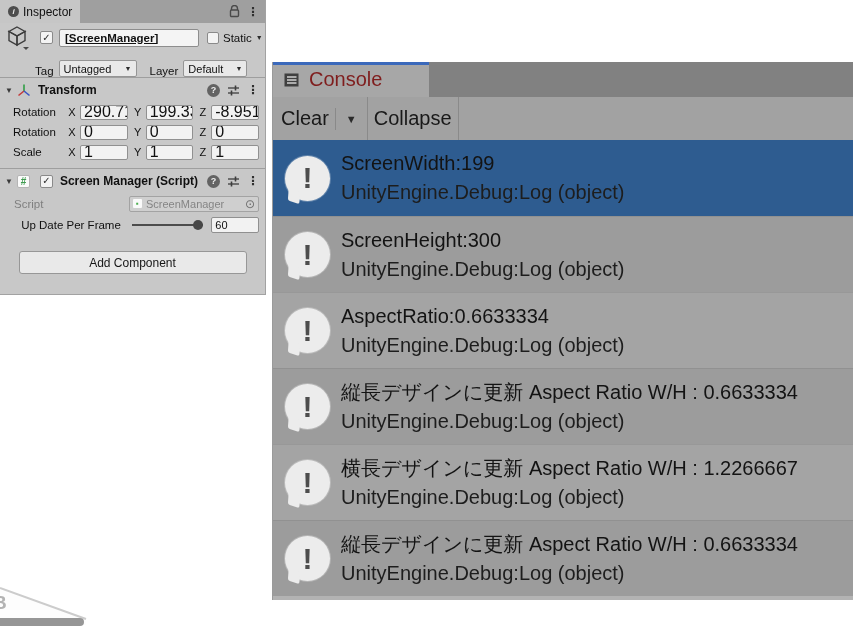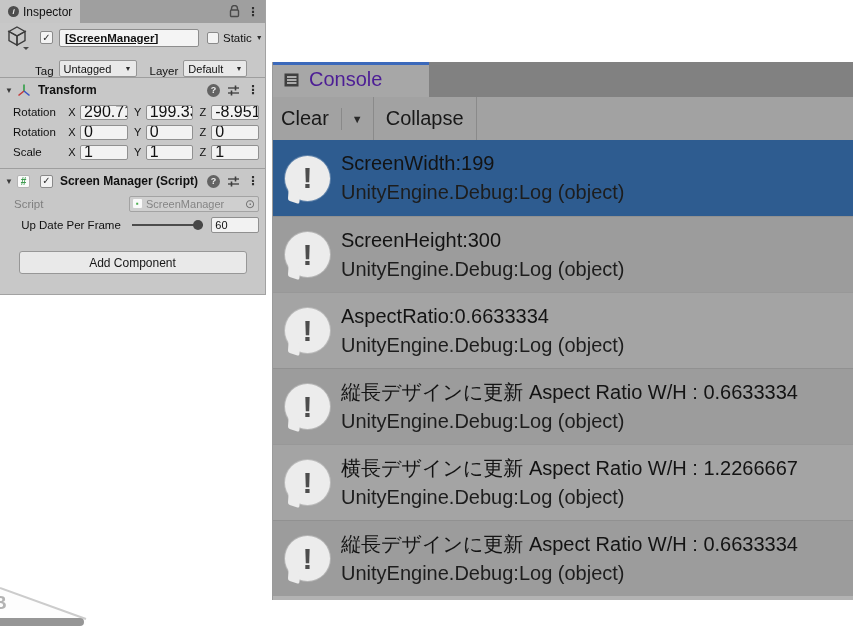--- a/index.html
+++ b/index.html
@@ -73,23 +73,23 @@
 
   .add-row { margin-top:15px; display:flex; justify-content:center; }
   .add-btn { width:228px; height:23px; background:#e9e9e9; border:1px solid #979797; border-radius:3px; font-size:12px; color:#161616;
              display:flex; align-items:center; justify-content:center; }
 
   
   .console { position:absolute; left:272px; top:62px; width:581px; height:538px; background:#9d9d9d; overflow:hidden;
              border-left:1px solid #9a9a9a; }
   .con-tabbar { height:35px; background:#818181; display:flex; align-items:stretch; }
   .con-tab { width:156px; background:#a7a7a7; box-shadow:inset 0 3px 0 #3b69bb; display:flex; align-items:center; padding-left:10px; }
-  .con-tab-label { font-size:20px; color:#4c1d95; margin-left:8px; }
+  .con-tab-label { font-size:20px; color:#7f1d1d; margin-left:8px; }
   .con-toolbar { height:43px; background:#a2a2a2; display:flex; align-items:center; font-size:20px; color:#191919; }
-  .tb-btn { padding:0 12px; display:flex; align-items:center; height:100%; }
+  .tb-btn { padding:0 6px; display:flex; align-items:center; height:100%; }
   .tb-btn.clear { padding-left:8px; }
   .sep-short { width:1px; height:22px; background:#898989; }
   .sep-full { width:1px; height:100%; background:#8a8a8a; }
   .tb-arrow { font-size:11px; color:#2a2a2a; padding:0 10px; display:flex; align-items:center; height:100%; }
 
   .con-list { }
   .con-row { height:76px; display:flex; align-items:center; padding-left:12px; overflow:hidden; white-space:nowrap;
              border-top:1px solid rgba(0,0,0,0.07); }
   .con-row.shade-dark { background:#9c9c9c; }
   .con-row.shade-light { background:#a4a4a4; }

